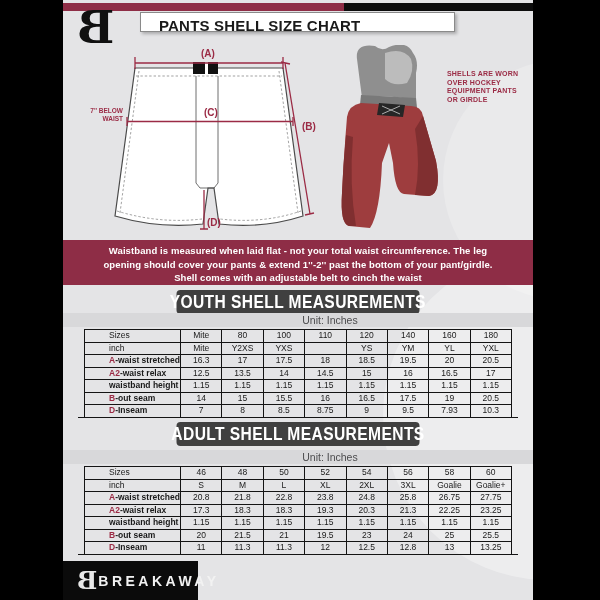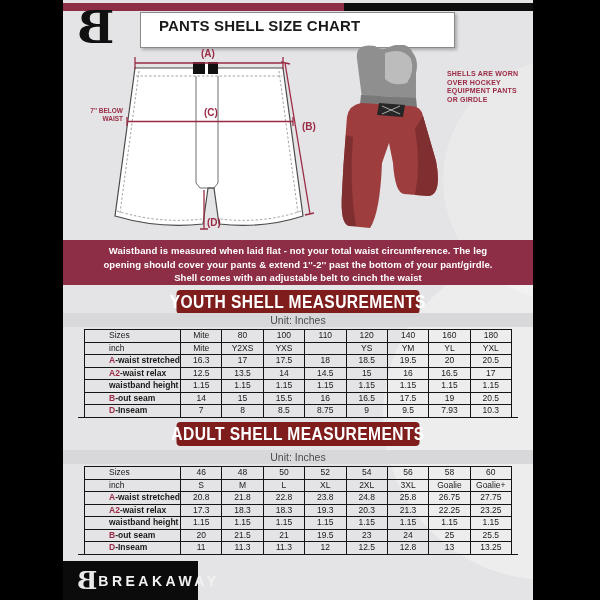--- a/index.html
+++ b/index.html
@@ -10,21 +10,21 @@
   .wm{position:absolute;border-radius:50%;background:rgba(255,255,255,.33);}
   .wm1{width:330px;height:330px;left:320px;top:250px;}
   .wm2{width:240px;height:240px;left:380px;top:60px;background:rgba(255,255,255,.22);}
 
   
   .strip-red{position:absolute;left:0;top:3px;width:281px;height:8px;background:#8e2d46;}
   .strip-blk{position:absolute;left:281px;top:3px;width:189px;height:8px;background:#0d0d0d;}
   .logo-b{position:absolute;left:14px;top:4px;font-family:"DejaVu Serif",serif;
           font-weight:bold;font-size:44px;line-height:48px;color:#101010;
           transform:scaleX(-1);}
-  .title-box{position:absolute;left:77px;top:12px;width:315px;height:36px;
+  .title-box{position:absolute;left:77px;top:12px;width:315px;height:20px;
              background:#fff;border:1px solid #8a8a8a;box-sizing:border-box;
              box-shadow:2px 2px 3px rgba(0,0,0,.25);}
   .title-box span{display:block;line-height:26px;padding-left:18px;font-size:15px;
                   font-weight:bold;color:#1a1a1a;letter-spacing:.2px;}
   .date-box{position:absolute;left:392px;top:12px;width:78px;height:28px;background:#8e2d46;
             display:flex;align-items:center;justify-content:center;}
   .date-box span{color:#fff;font-weight:bold;font-size:17px;transform:scaleX(.82);
                  letter-spacing:0;}
 
   
@@ -37,26 +37,26 @@
   svg text.mlabel{fill:#9b2b45;font-weight:bold;font-size:10px;
                   font-family:"Liberation Sans",sans-serif;}
 
   
   .banner{position:absolute;left:0;top:240px;width:470px;height:45px;background:#8e2d46;
           color:#fff;font-weight:bold;font-size:9.5px;line-height:13.5px;text-align:center;
           white-space:pre-line;padding-top:4px;box-sizing:border-box;letter-spacing:.1px;}
 
   
   .sec-head{position:absolute;left:50%;transform:translateX(-50%);width:243px;height:24px;
-            background:#7f1d1d;border-radius:4px;display:flex;align-items:center;
+            background:#404040;border-radius:4px;display:flex;align-items:center;
             justify-content:center;}
   .sec-head span{color:#fff;font-weight:bold;font-size:19px;transform:scaleX(.82);
                  white-space:nowrap;letter-spacing:.5px;}
   .unit-band{position:absolute;left:0;width:470px;height:14px;background:#d8d8da;
-             text-align:center;font-size:10.5px;color:#4c4c4e;line-height:14px;}
+             text-align:center;font-size:10.5px;color:#4c4c4e;line-height:14px;padding-left:32px;}
 
   
   .ptable{position:absolute;left:15px;width:440px;background:transparent;
           border-bottom:1.5px solid #141414;padding:0 6px;box-sizing:border-box;}
   .trow{display:grid;grid-template-columns:97px repeat(8,1fr);border-top:1.5px solid #141414;}
   .trow>div{height:11.5px;line-height:11.5px;font-size:8.5px;color:#1a1a1a;
             border-right:1px solid #141414;text-align:center;overflow:hidden;}
   .trow>div.tlabel{text-align:left;padding-left:24px;font-weight:bold;
                    border-left:1px solid #141414;}
   .trow.thead>div{font-weight:normal;}

